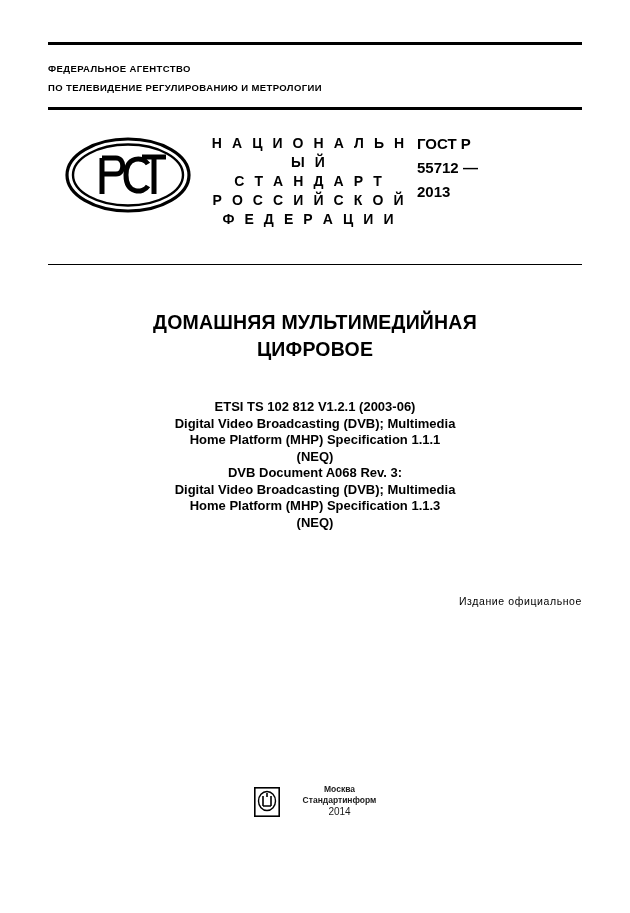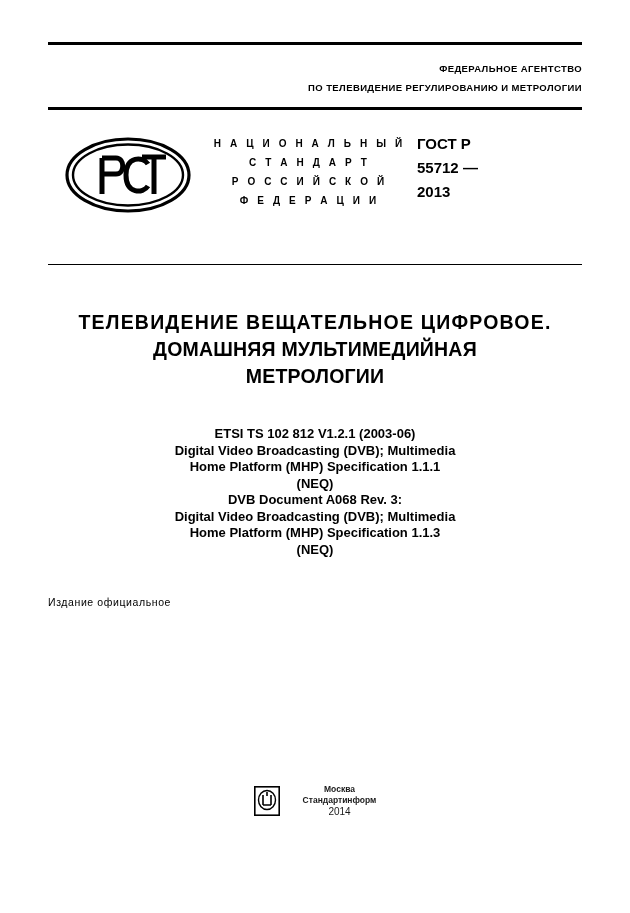--- a/index.html
+++ b/index.html
@@ -23,21 +23,21 @@
     background: #fff;
   }
   .content {
     position: absolute;
     left: 48px;
     top: 42px;
     width: 534px;
   }
   
   .agency {
-    text-align: right;
+    text-align: left;
     font-size: 9.5px;
     font-weight: bold;
     line-height: 19px;
     letter-spacing: 0.4px;
     padding-top: 14px;
   }
   .rule-thick {
     border-top: 3px solid #000;
     margin: 0;
   }
@@ -58,21 +58,21 @@
   .emblem-cell {
     width: 160px;
     display: flex;
     justify-content: center;
     align-items: flex-start;
     padding-top: 4px;
   }
   .natstd-cell {
     flex: 1;
     text-align: center;
-    font-size: 10px;
+    font-size: 14px;
     font-weight: bold;
     letter-spacing: 3.1px;
     line-height: 19px;
     padding-top: 2px;
   }
   .gost-cell {
     width: 165px;
     font-size: 15px;
     font-weight: bold;
     line-height: 24px;
@@ -103,37 +103,37 @@
   .refs {
     margin-top: 36px;
     text-align: center;
     font-size: 13px;
     font-weight: bold;
     line-height: 16.5px;
   }
 
   
   .official {
-    margin-top: 38px;
-    text-align: left;
+    margin-top: 64px;
+    text-align: right;
     font-size: 10.5px;
     letter-spacing: 0.6px;
   }
 
   
   .footer {
     position: absolute;
     left: 0;
     top: 784px;
     width: 630px;
     text-align: center;
   }
   .footer-inner {
     display: inline-flex;
-    align-items: center;
+    align-items: flex-end;
     gap: 23px;
   }
   .footer-text {
     text-align: center;
     font-size: 8.5px;
     font-weight: bold;
     line-height: 11px;
     color: #1a1a1a;
   }
   .footer-year {
@@ -188,23 +188,22 @@
         <div>ГОСТ Р</div>
         <div>55712 —</div>
         <div>2013</div>
       </div>
     </div>
 
     <div class="rule-thin"></div>
 
     <div class="title-block">
       <div class="main-title">
-        <div class="l1">ТЕЛЕВИДЕНИЕ  ВЕЩАТЕЛЬНОЕ  ЦИФРОВОЕ.</div>
         <div>ДОМАШНЯЯ  МУЛЬТИМЕДИЙНАЯ</div>
-        <div>МЕТРОЛОГИИ</div>
+        <div>ЦИФРОВОЕ</div>
       </div>
     </div>
 
     <div class="refs">
       <div>ETSI TS 102 812 V1.2.1 (2003-06)</div>
       <div>Digital Video Broadcasting (DVB); Multimedia</div>
       <div>Home Platform (MHP) Specification 1.1.1</div>
       <div>(NEQ)</div>
       <div>DVB Document A068 Rev. 3:</div>
       <div>Digital Video Broadcasting (DVB); Multimedia</div>

